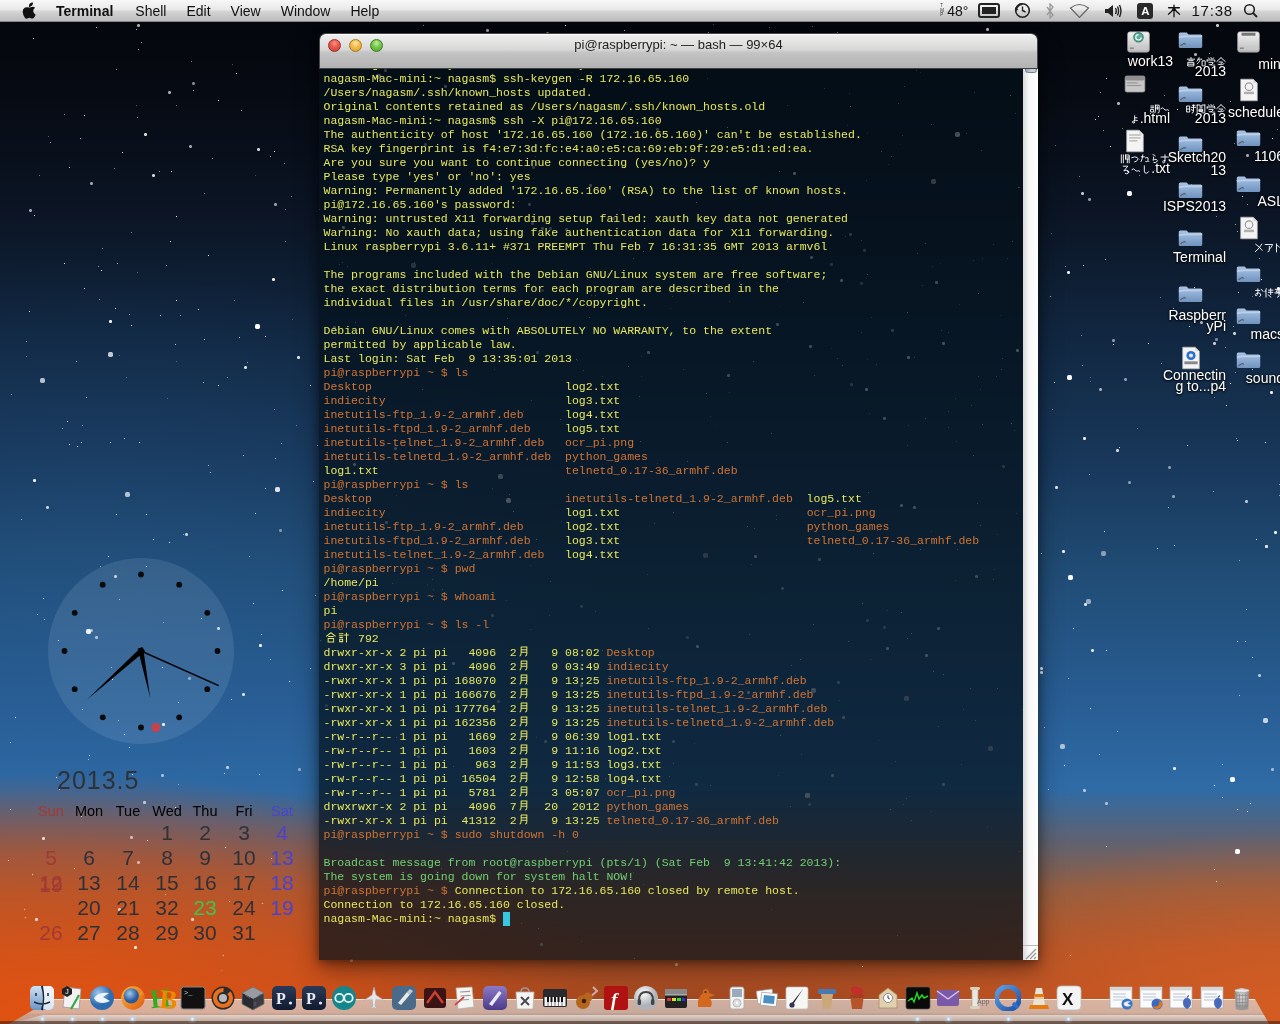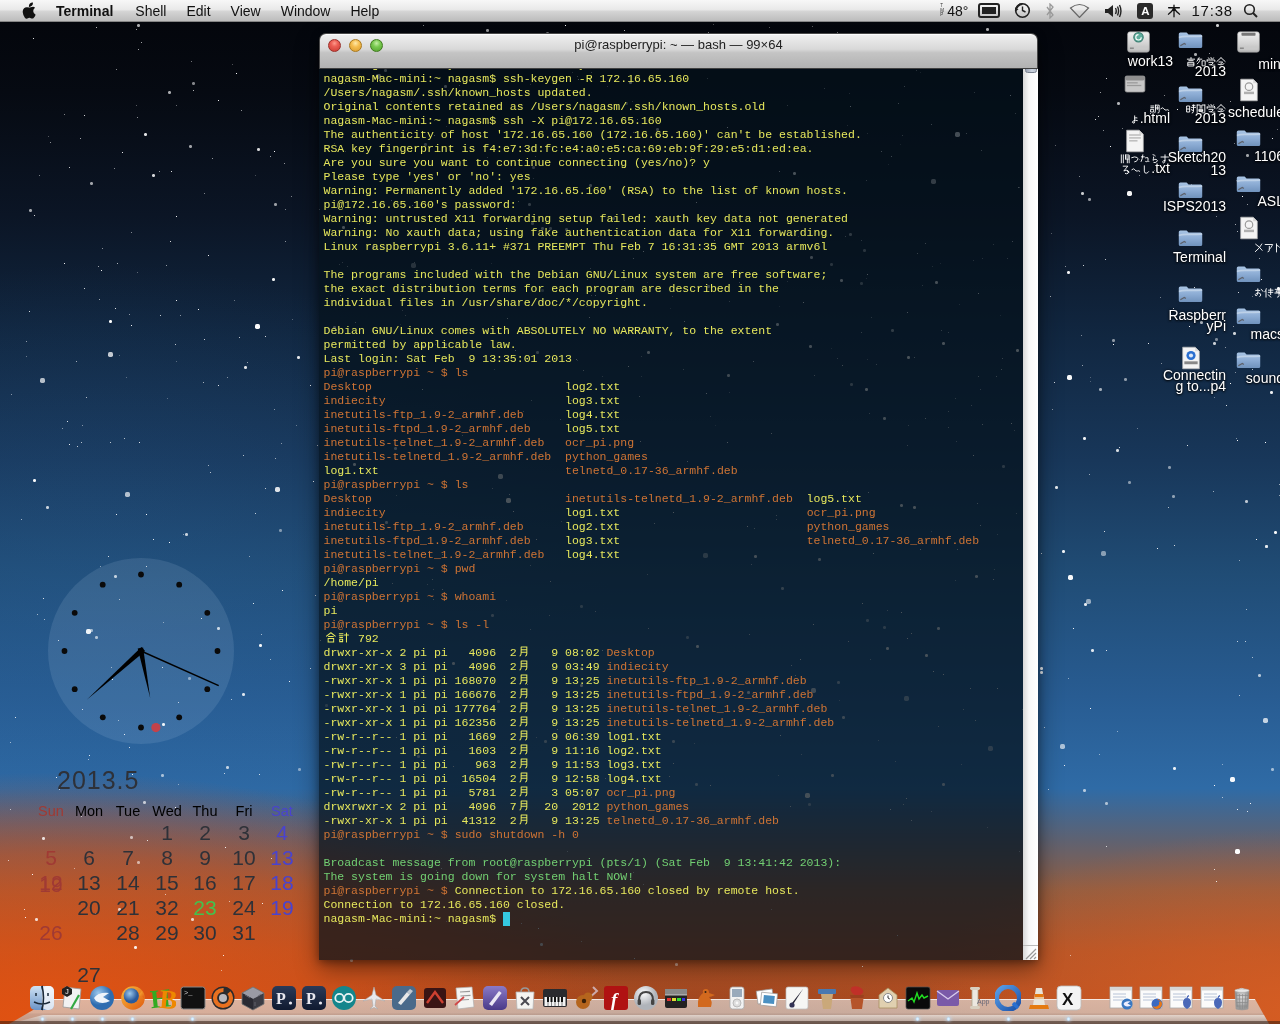--- a/index.html
+++ b/index.html
@@ -248,21 +248,21 @@
 <div class="cday " style="left:225px;top:871px">17</div>
 <div class="cday csat" style="left:263px;top:871px">18</div>
 <div class="cday csun" style="left:32px;top:873px">19</div>
 <div class="cday " style="left:70px;top:896px">20</div>
 <div class="cday " style="left:109px;top:896px">21</div>
 <div class="cday " style="left:148px;top:896px">32</div>
 <div class="cday cgrn" style="left:186px;top:896px">23</div>
 <div class="cday " style="left:225px;top:896px">24</div>
 <div class="cday csat" style="left:263px;top:896px">19</div>
 <div class="cday csun" style="left:32px;top:921px">26</div>
-<div class="cday " style="left:70px;top:963px">27</div>
+<div class="cday " style="left:70px;top:921px">27</div>
 <div class="cday " style="left:109px;top:921px">28</div>
 <div class="cday " style="left:148px;top:921px">29</div>
 <div class="cday " style="left:186px;top:921px">30</div>
 <div class="cday " style="left:225px;top:921px">31</div>
 <div id="shelf"></div>
 <div id="shelfline"></div>
 <div id="shelffront"></div>
 <div id="dockshadow"></div>
 <svg class="dico" style="left:1126px;top:31px;width:25px;height:22px" viewBox="0 0 32 28">
     <rect x="2" y="1" width="28" height="26" rx="3" fill="url(#dgrad)" stroke="#9a9a9a" stroke-width="0.8"></rect>

